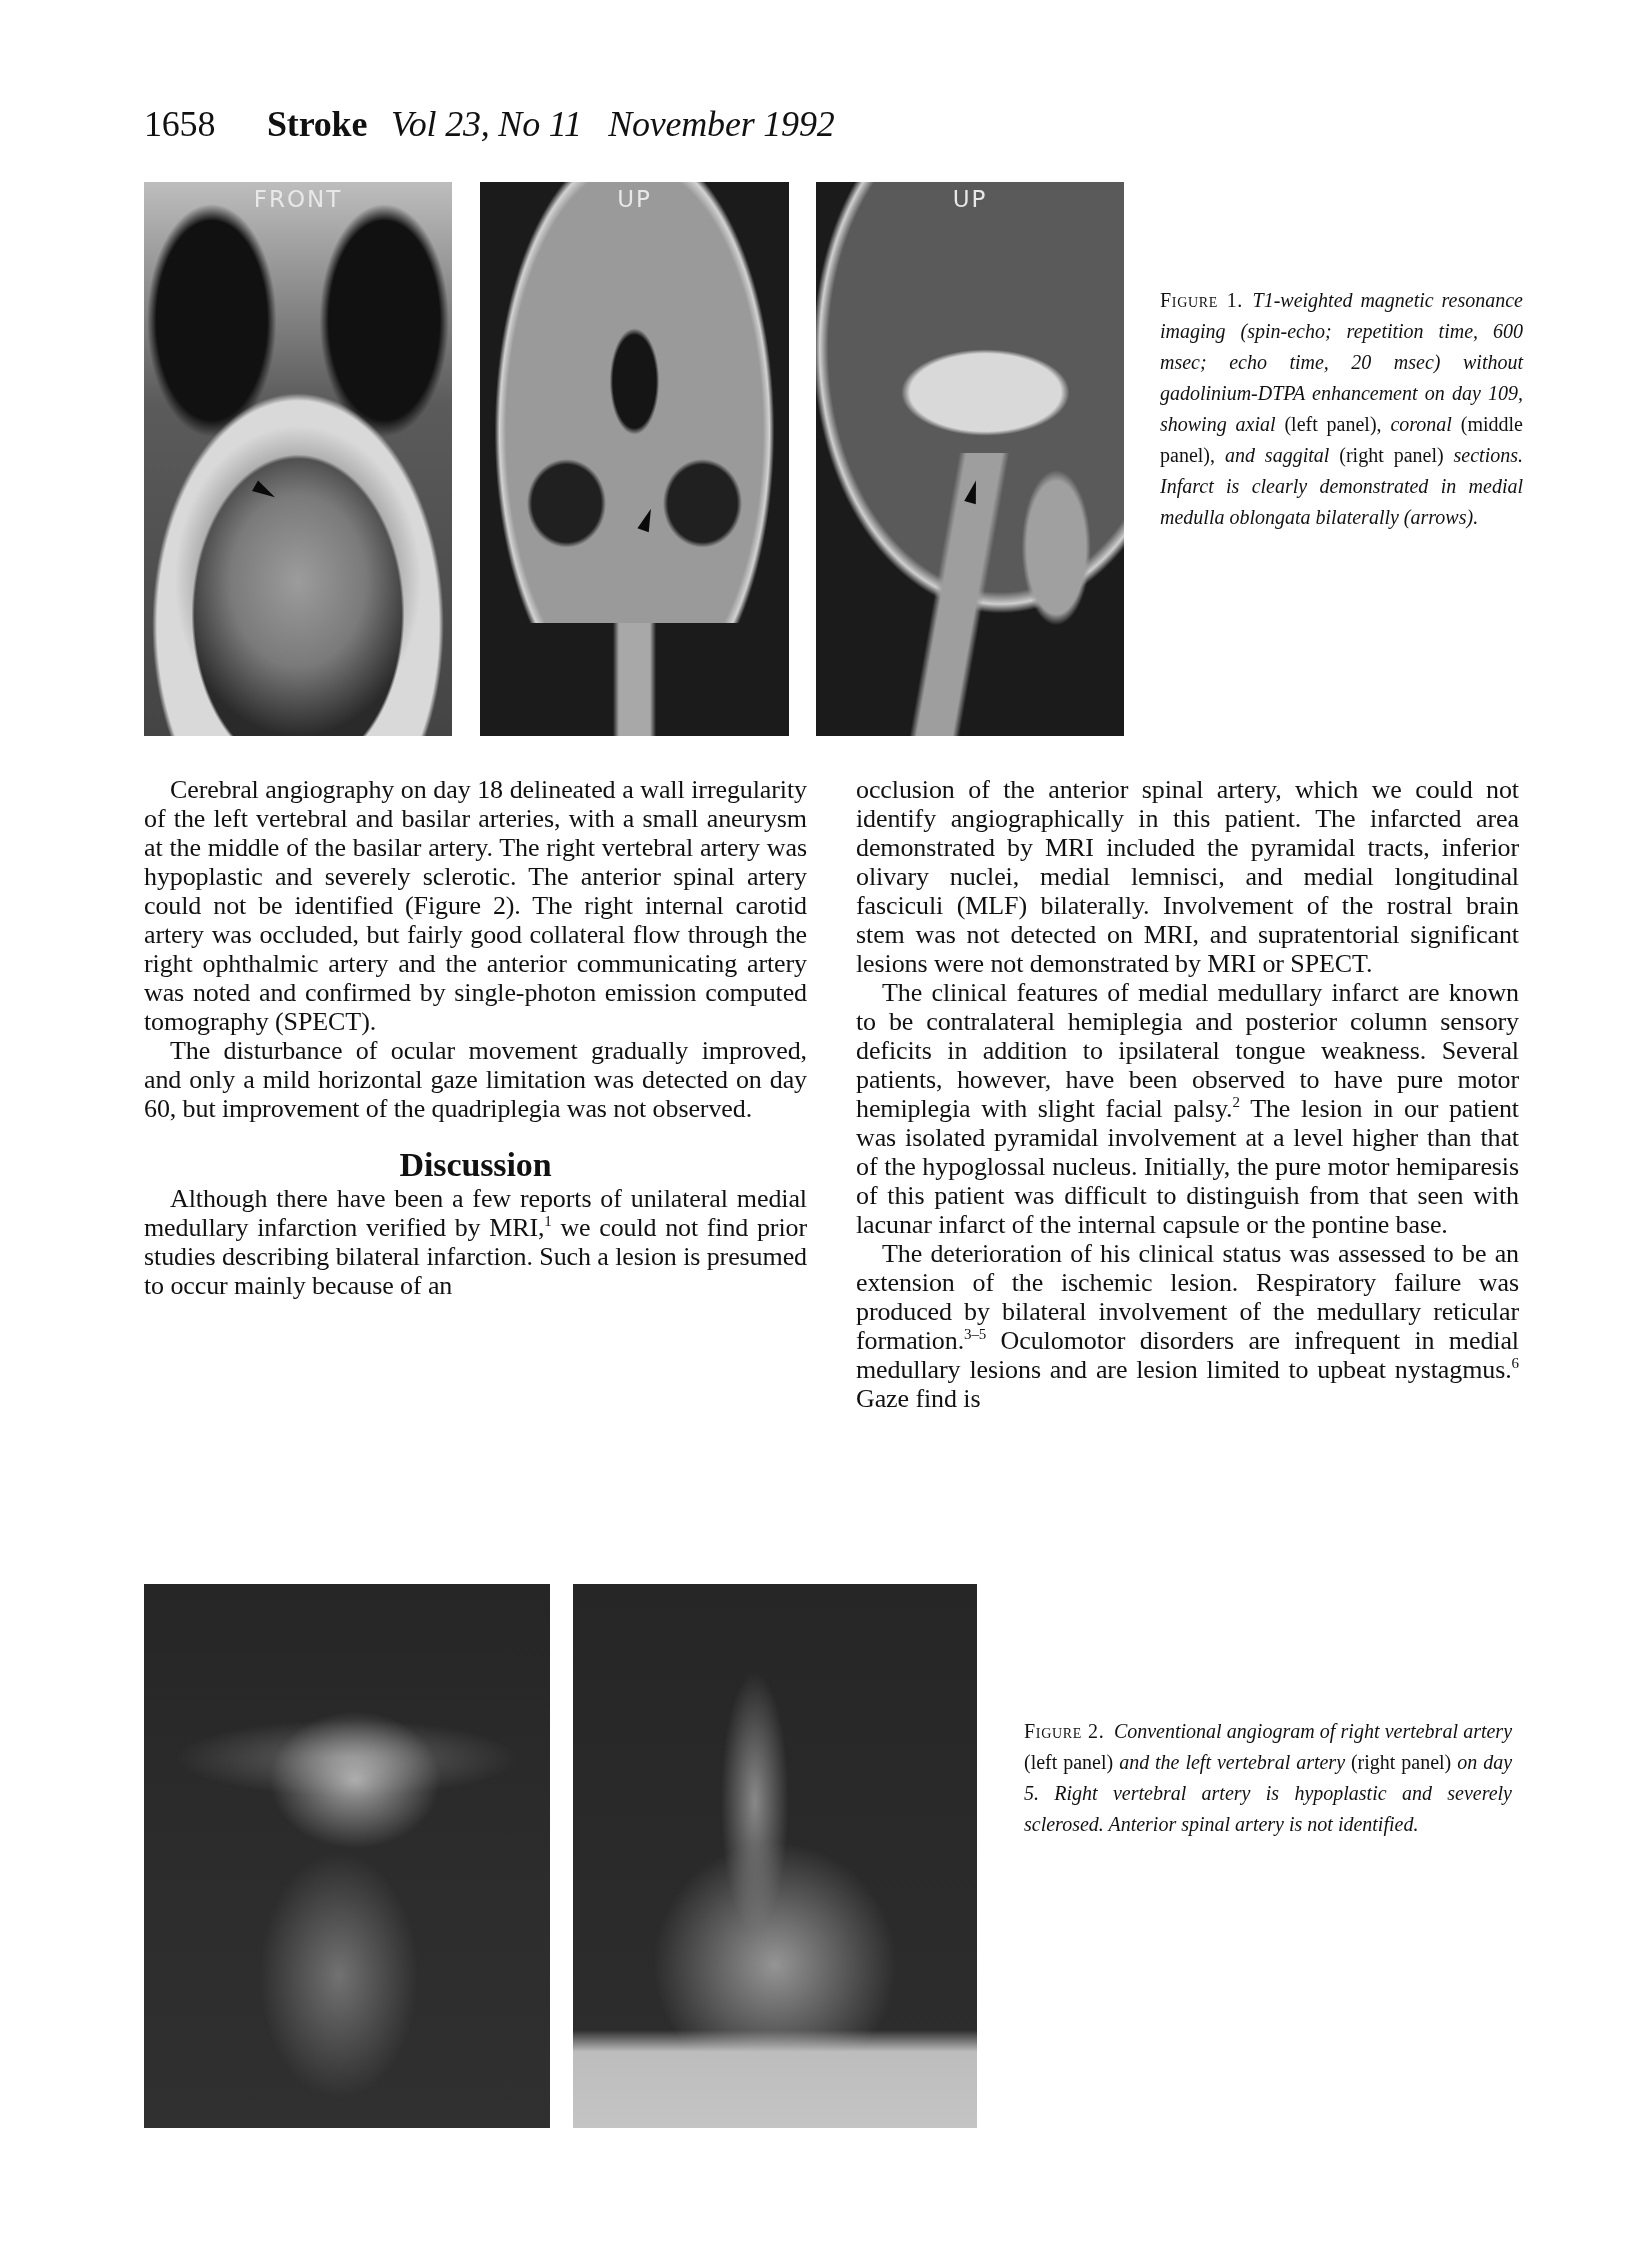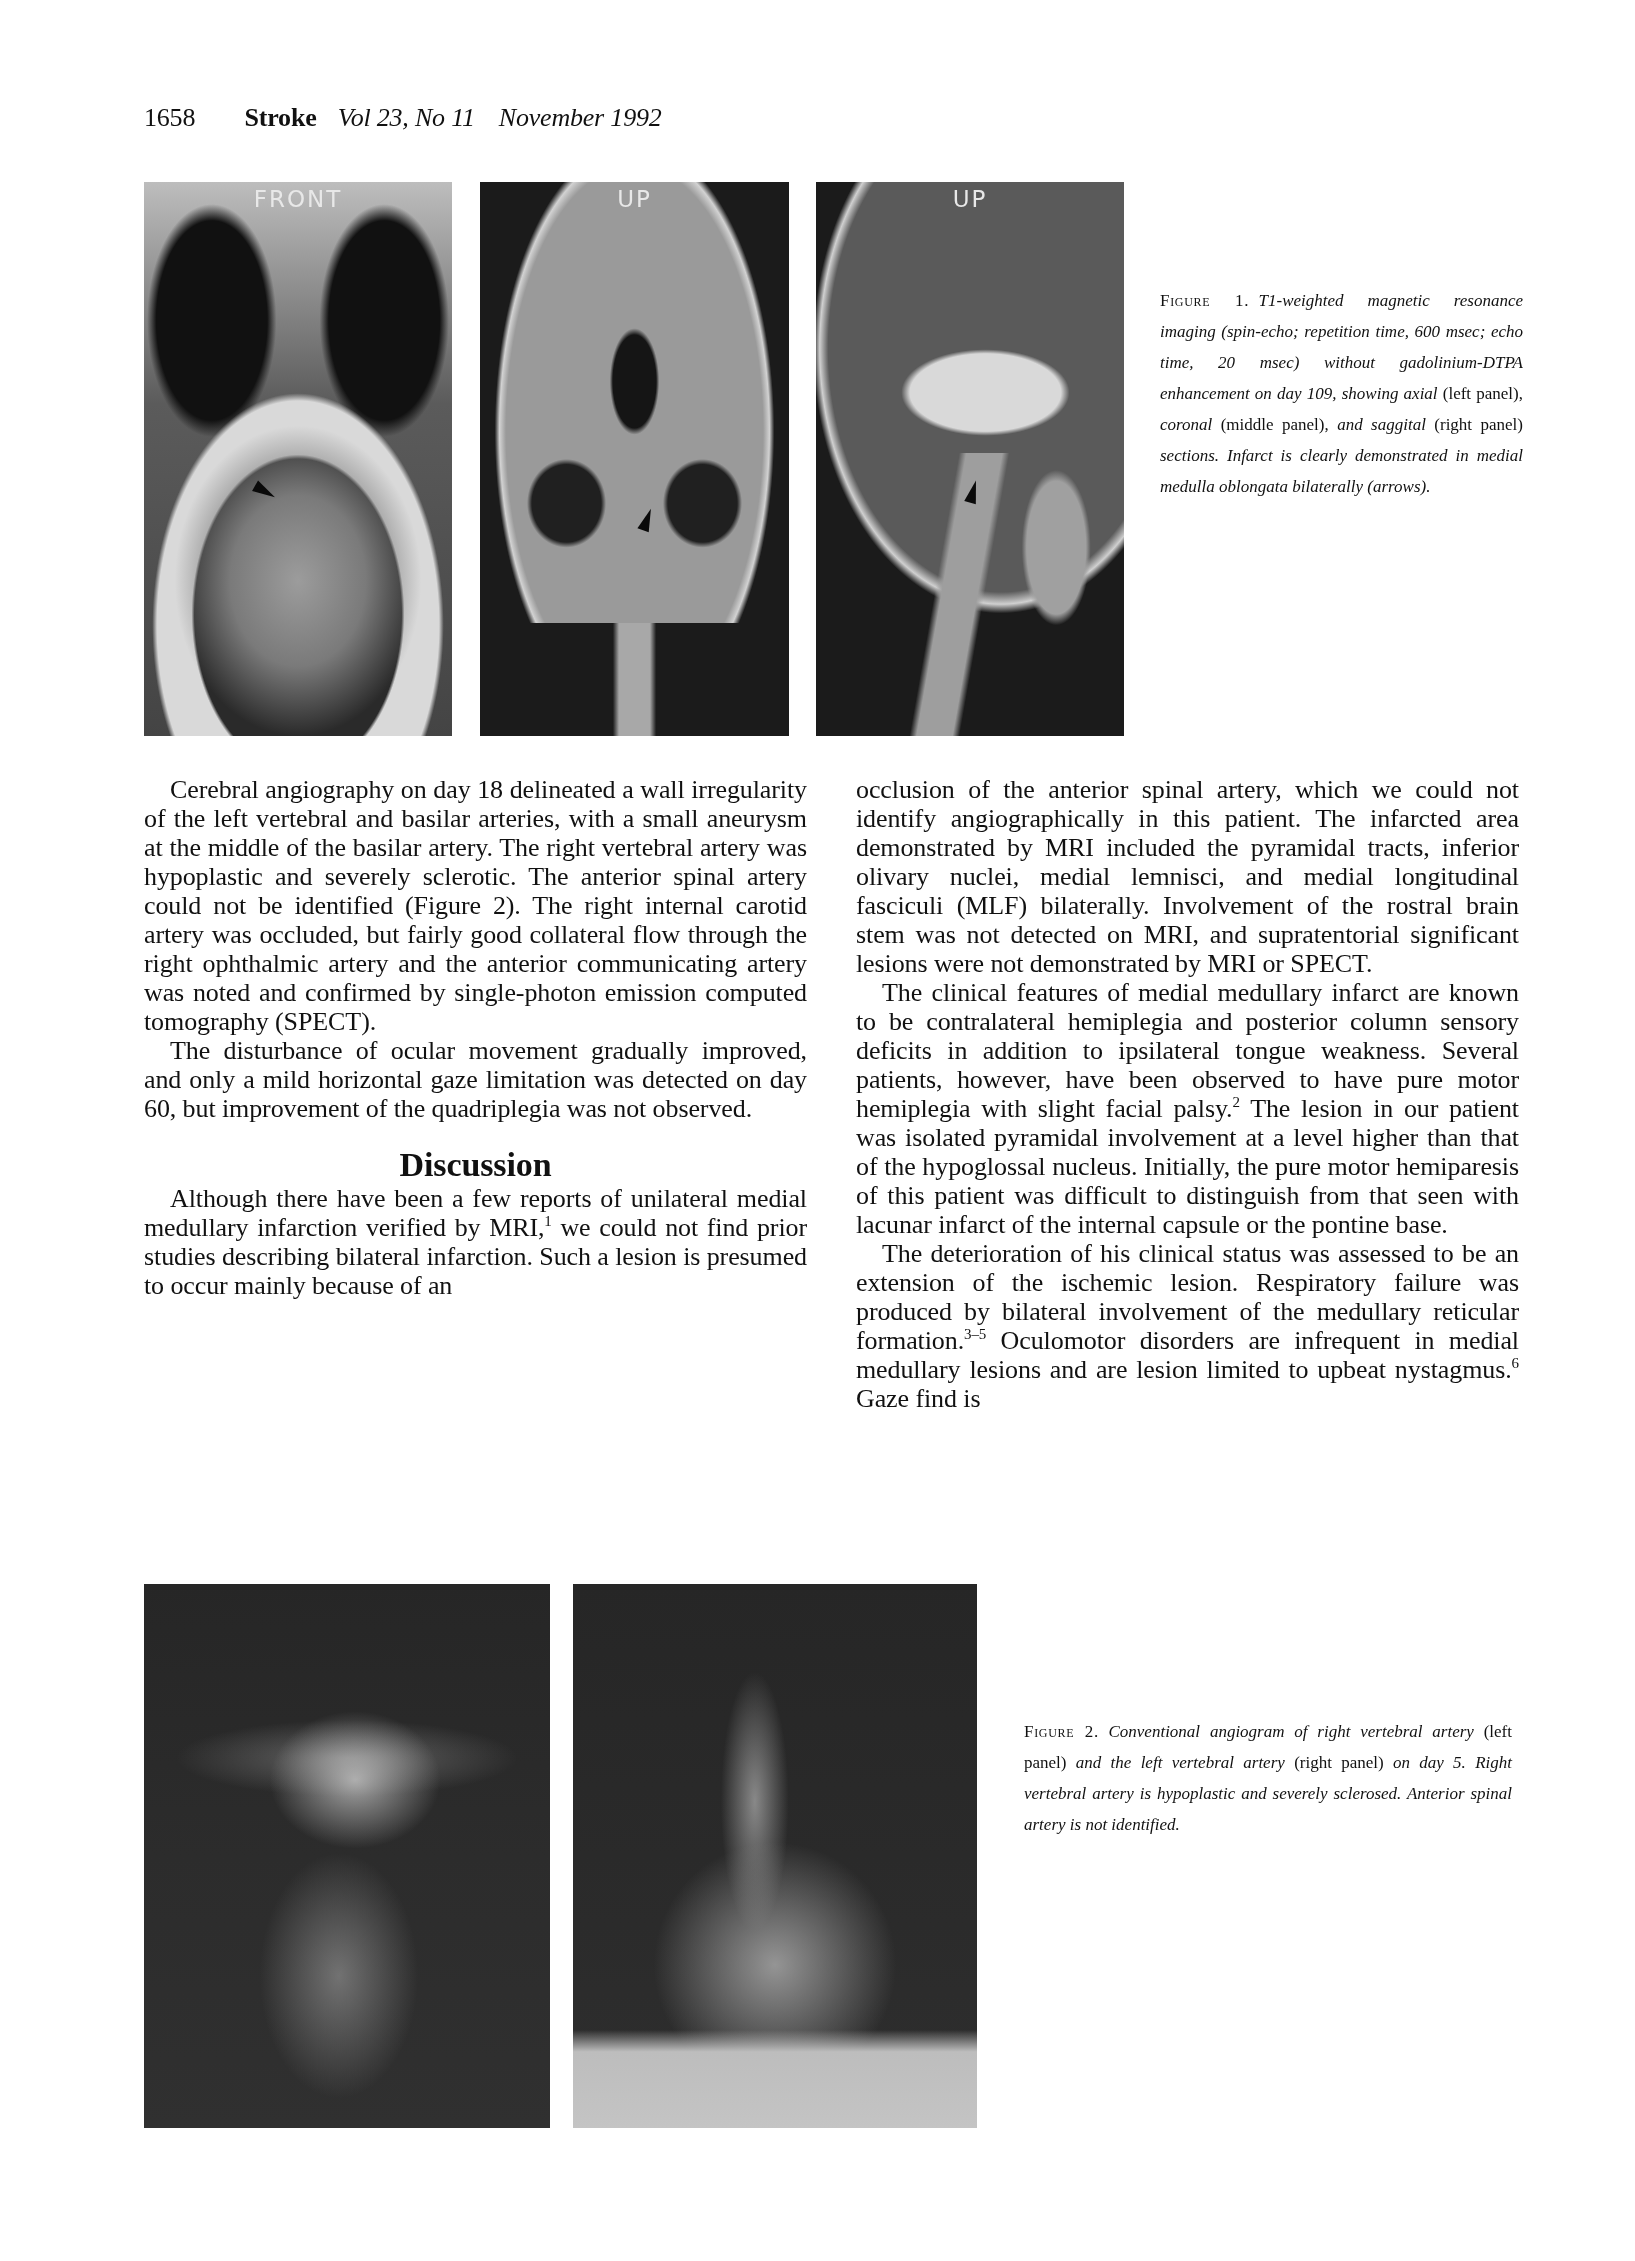--- a/index.html
+++ b/index.html
@@ -1,19 +1,19 @@
 <!DOCTYPE html>
 <html style="font-size:11px"><head>
 <meta charset="utf-8">
 <style>
   html, body { margin:0; padding:0; background:#ffffff; }
   body { width:1635px; height:2261px; position:relative; overflow:hidden;
          font-family:"Liberation Serif", "DejaVu Serif", serif; color:#111; }
 
-  .running-head { position:absolute; left:144px; top:103px; font-size:26px; white-space:nowrap; letter-spacing:-0.2px; }
+  .running-head { position:absolute; left:144px; top:103px; font-size:36px; white-space:nowrap; letter-spacing:-0.2px; }
   .running-head .pg { margin-right:43px; }
   .running-head .journal { font-weight:bold; margin-right:15px; }
   .running-head .issue { font-style:italic; margin-right:17.6px; }
   .running-head .date { font-style:italic; }
 
   .panel { position:absolute; background:#1a1a1a; overflow:hidden; }
   .panel .lbl { position:absolute; top:4.1px; left:0; right:0; text-align:center; color:#e8e8e8;
                 font-family:"DejaVu Sans", sans-serif; font-size:23px; letter-spacing:2px; }
   .mri-axial { left:144px; top:182px; width:308px; height:554px;
     background:
@@ -32,21 +32,21 @@
       radial-gradient(ellipse 52% 60% at 50% 45%, #9a9a9a 80%, #d2d2d2 84%, #1b1b1b 87%); }
   .mri-sagittal { left:816px; top:182px; width:308px; height:554px;
     background:
       radial-gradient(ellipse 16% 20% at 78% 66%, #a0a0a0 60%, rgba(0,0,0,0) 70%),
       linear-gradient(100deg, rgba(0,0,0,0) 40%, #9e9e9e 42%, #9e9e9e 52%, rgba(0,0,0,0) 54%) 0 271px / 100% 285px no-repeat,
       radial-gradient(ellipse 35% 10% at 55% 38%, #d9d9d9 70%, rgba(0,0,0,0) 78%),
       radial-gradient(ellipse 70% 55% at 60% 30%, #5a5a5a 80%, #d0d0d0 84%, #1b1b1b 87%); }
   .arrow { position:absolute; width:0; height:0; border-left:6.8px solid transparent; border-right:6.8px solid transparent;
            border-top:23px solid #0a0a0a; }
 
-  .caption { position:absolute; font-size:17px; line-height:31px; text-align:justify; }
+  .caption { position:absolute; font-size:20px; line-height:31px; text-align:justify; }
   .caption .fig-label { font-variant:small-caps; font-style:normal; letter-spacing:0.7px; margin-right:9.5px; }
   .caption i { font-style:italic; }
   .cap1 { left:1160px; top:285px; width:363px; }
   .cap2 { left:1024px; top:1716px; width:488px; }
 
   .col { position:absolute; font-size:26px; line-height:29px; text-align:justify; letter-spacing:-0.1px; }
   .col-left { left:144px; top:775px; width:663px; }
   .col-right { left:856px; top:775px; width:663px; }
   .col p { margin:0; text-indent:26px; }
   .col p.cont { text-indent:0; }

